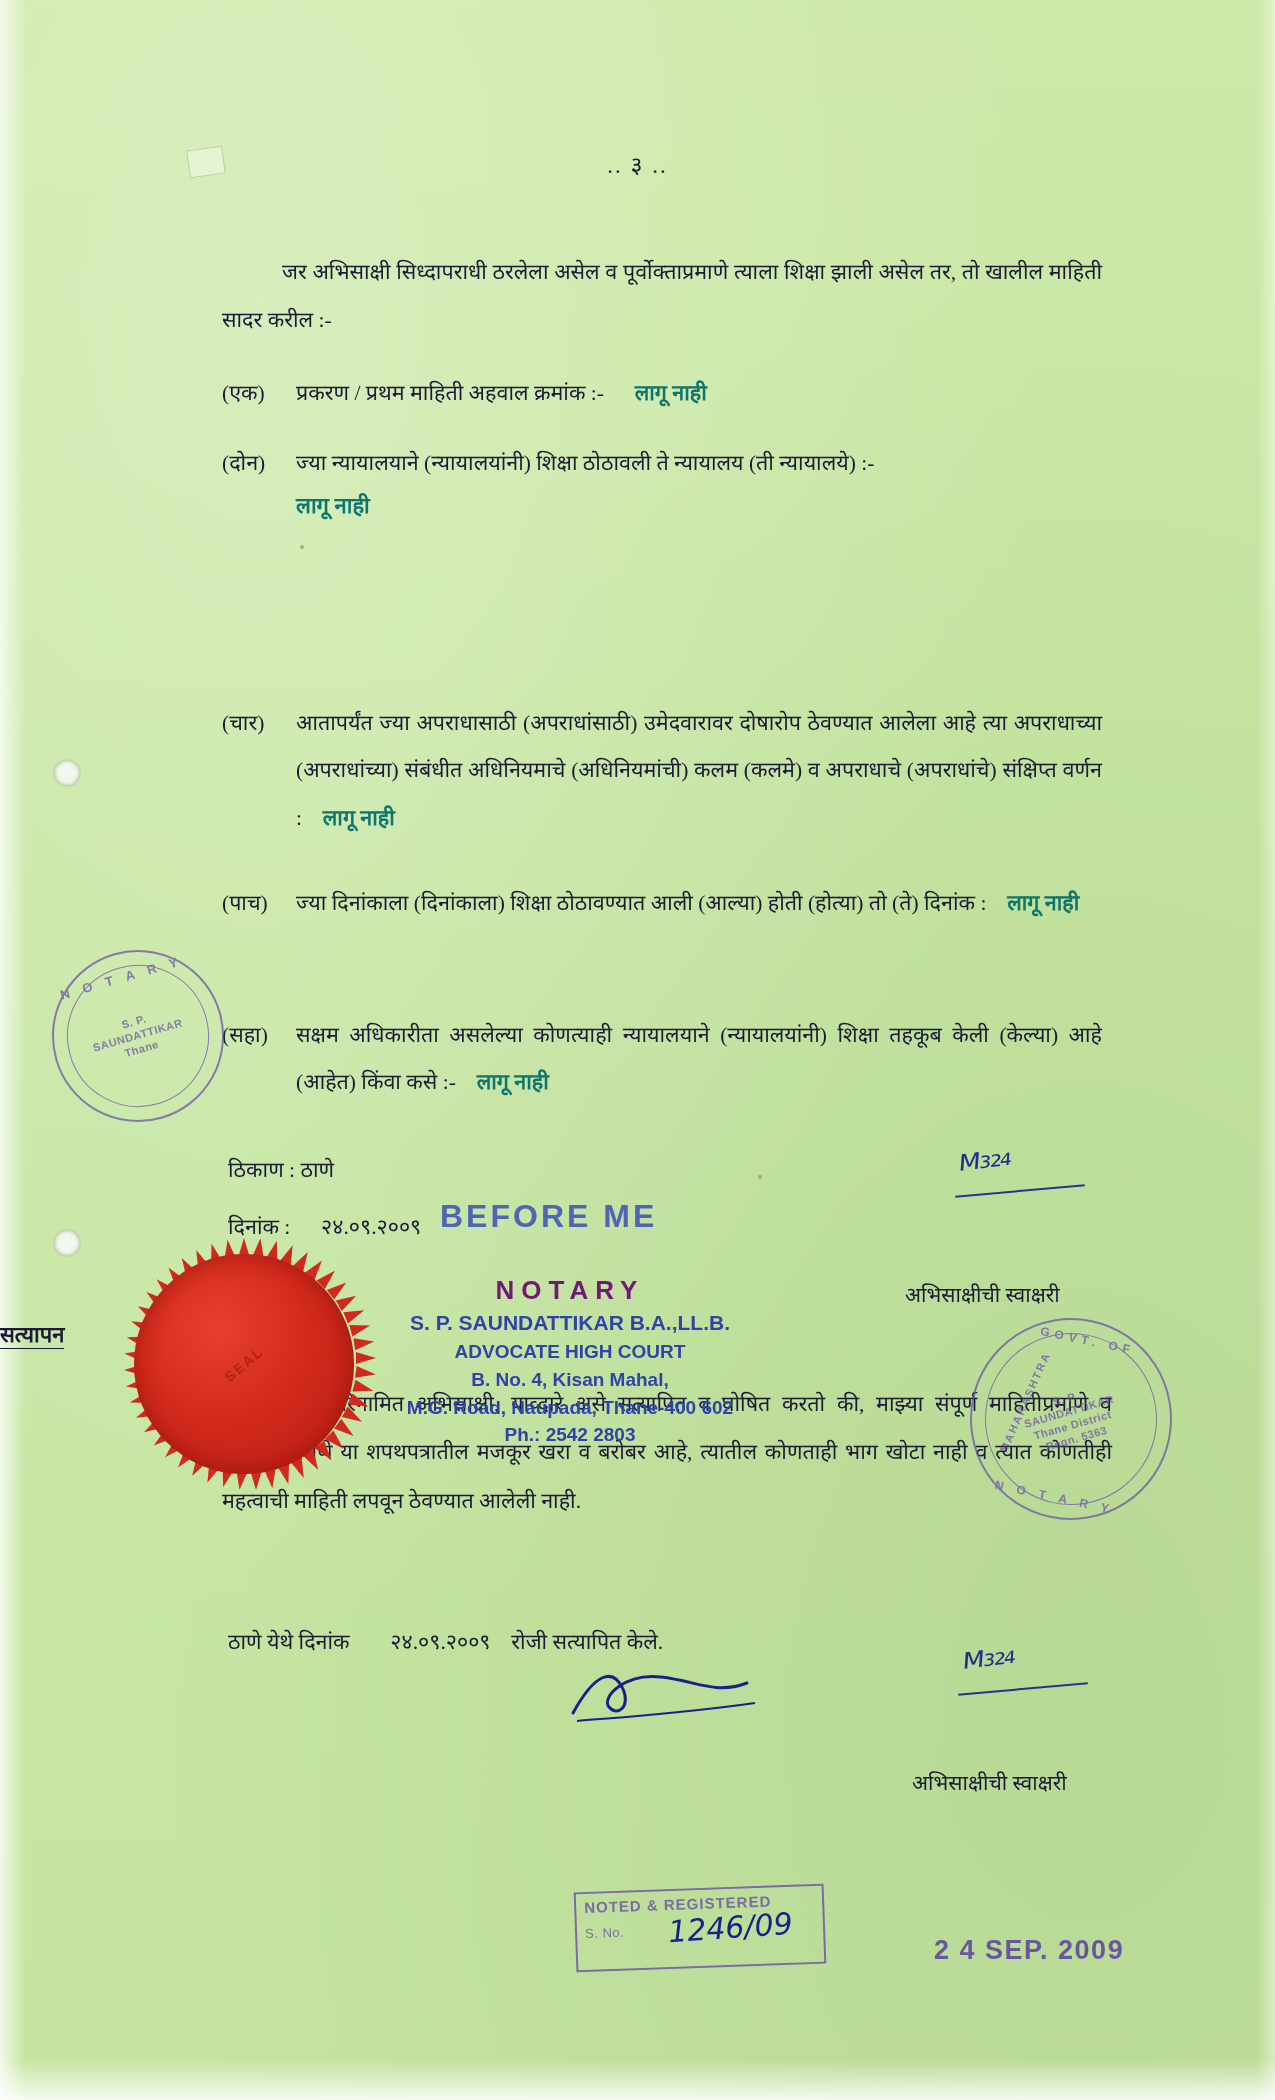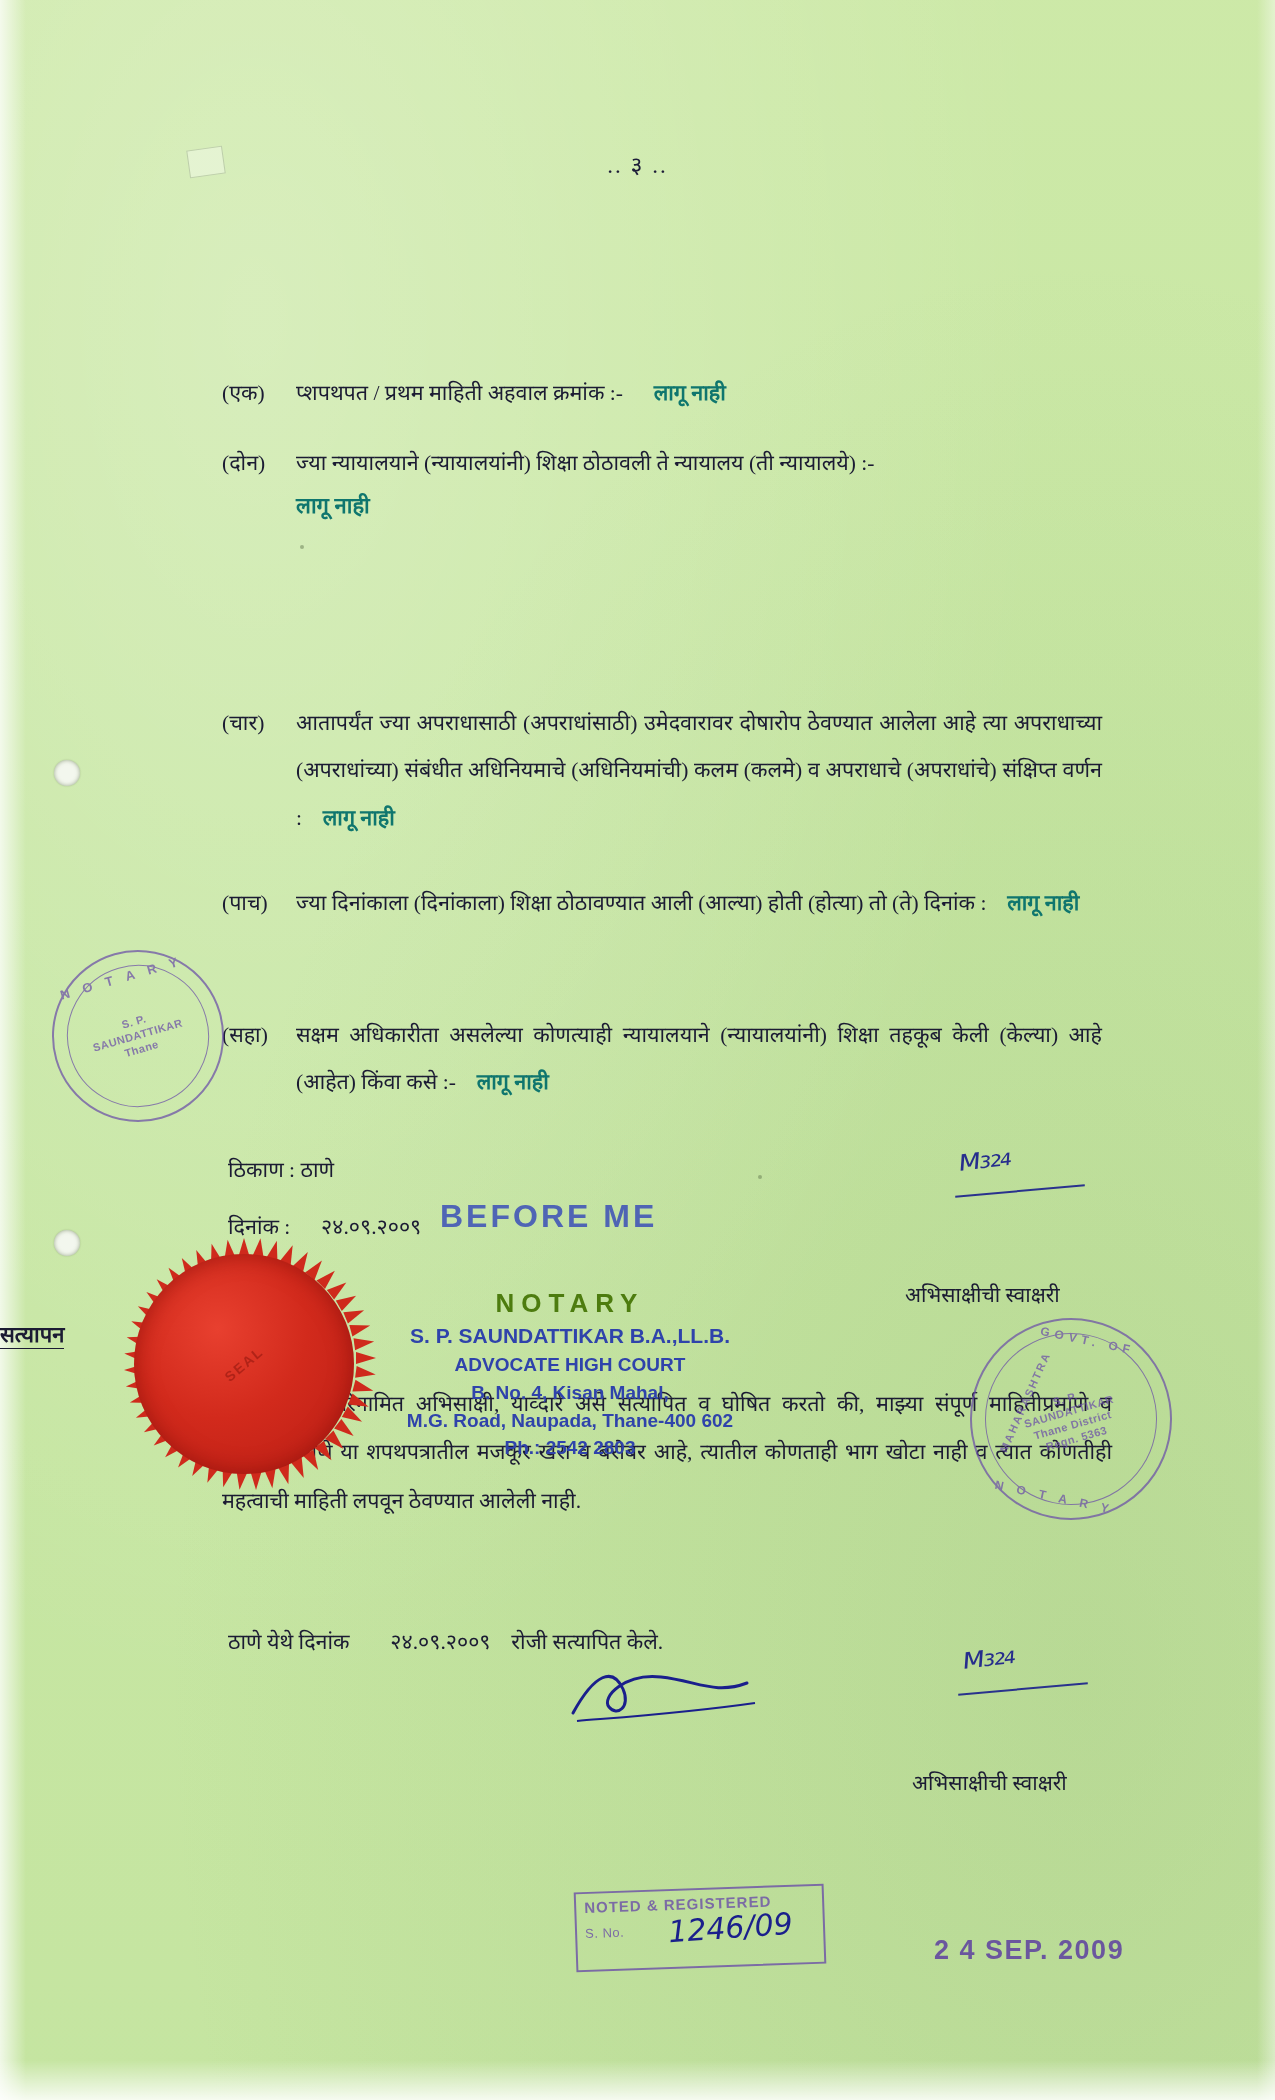--- a/index.html
+++ b/index.html
@@ -176,24 +176,23 @@
     font-family: "Liberation Sans", sans-serif;
     font-size: 32px;
     letter-spacing: 3px;
     color: #3b4fb8;
     font-weight: bold;
     opacity: 0.85;
   }
   .notary-word {
     font-size: 26px;
     letter-spacing: 7px;
-    color: #4d7c0f;
+    color: #701a75;
     font-weight: bold;
     margin-bottom: 2px;
-    margin-top: 13px;
   }
   .notary-line {
     font-size: 19px;
     line-height: 1.45;
     color: #2f43ab;
     font-weight: bold;
   }
   .notary-name { font-size: 21px; }
 
   
@@ -352,26 +351,29 @@
 
   <div class="tape" style="left:188px; top:148px;"></div>
   <div class="punch" style="left:54px; top:760px;"></div>
   <div class="punch" style="left:54px; top:1230px;"></div>
 
   <div class="spot" style="left:300px; top:545px;"></div>
   <div class="spot" style="left:758px; top:1175px;"></div>
 
   <div class="page-number">.. ३ ..</div>
 
+  <div class="body-block" style="top: 248px;">
+    <div class="para indent">जर अभिसाक्षी सिध्दापराधी ठरलेला असेल व पूर्वोक्ताप्रमाणे त्याला शिक्षा झाली असेल तर, तो खालील माहिती सादर करील :-</div>
+  </div>
 
   <div class="body-block" style="top: 370px;">
     <div class="item-row">
       <div class="item-label">(एक)</div>
       <div class="item-body">
-        <span>प्शपथपत / प्रथम माहिती अहवाल क्रमांक  :-</span>
+        <span>प्रकरण / प्रथम माहिती अहवाल क्रमांक  :-</span>
         <span class="inline-gap"></span><span class="inline-gap"></span>
         <span class="bold-ink">लागू नाही</span>
       </div>
     </div>
   </div>
 
   <div class="body-block" style="top: 440px;">
     <div class="item-row">
       <div class="item-label">(दोन)</div>
       <div class="item-body">ज्या न्यायालयाने (न्यायालयांनी) शिक्षा ठोठावली ते न्यायालय (ती न्यायालये) :-</div>

